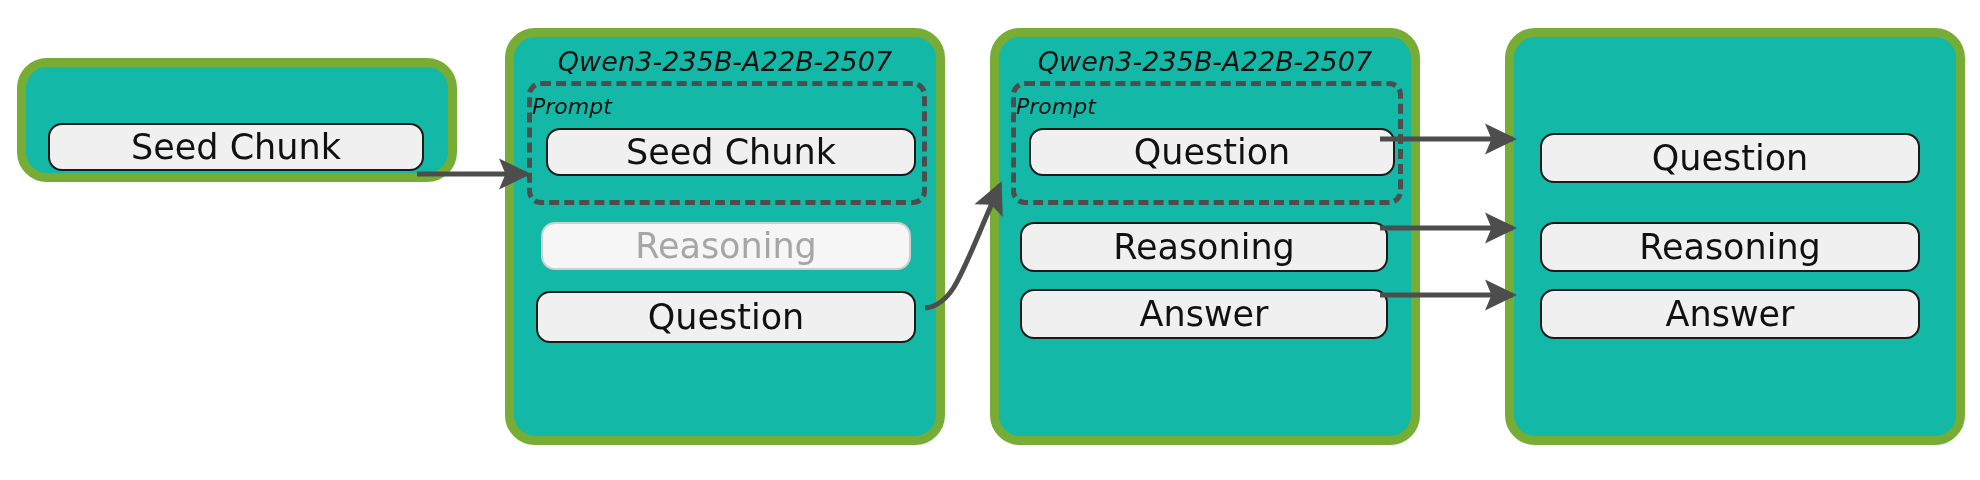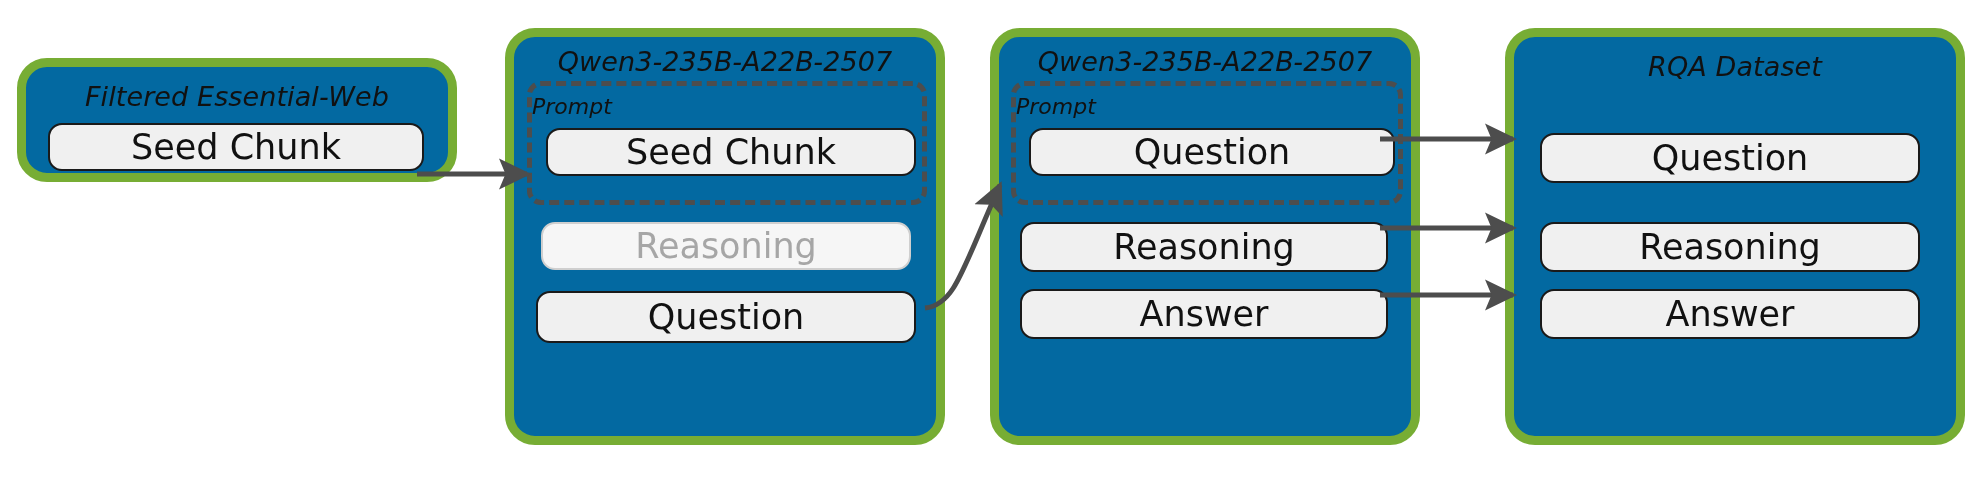--- a/index.html
+++ b/index.html
@@ -18,21 +18,21 @@
     height: 480px;
     background: #ffffff;
   }
 
   
   .panel {
     position: absolute;
     box-sizing: border-box;
     border: 9px solid #77ad34;
     border-radius: 30px;
-    background: #0369a1;
+    background: #14b8a6;
     z-index: 2;
   }
   .panel-title {
     position: absolute;
     left: 0; right: 0;
     text-align: center;
     font-style: italic;
     font-size: 27px;
     color: #111111;
     letter-spacing: 0.1px;
@@ -85,21 +85,20 @@
     z-index: 6;
     pointer-events: none;
   }
 </style>
 </head>
 <body>
 
 <div id="canvas">
 
   <div class="panel" style="left:17px; top:58px; width:440px; height:124px;">
-    <div class="panel-title" style="top:14px;">Filtered Essential-Web</div>
     <div class="node" style="left:22px; top:56px; width:376px; height:48px;">
       <span>Seed Chunk</span>
     </div>
   </div>
 
   <div class="panel" style="left:505px; top:28px; width:440px; height:417px;">
     <div class="panel-title" style="top:9px;">Qwen3-235B-A22B-2507</div>
 
     <div class="prompt-group" style="left:13px; top:44px; width:400px; height:124px;">
       <div class="prompt-label" style="top:8px;">Prompt</div>
@@ -128,21 +127,20 @@
 
     <div class="node" style="left:21px; top:185px; width:368px; height:50px;">
       <span>Reasoning</span>
     </div>
     <div class="node" style="left:21px; top:252px; width:368px; height:50px;">
       <span>Answer</span>
     </div>
   </div>
 
   <div class="panel" style="left:1505px; top:28px; width:460px; height:417px;">
-    <div class="panel-title" style="top:14px;">RQA Dataset</div>
 
     <div class="node" style="left:26px; top:96px; width:380px; height:50px;">
       <span>Question</span>
     </div>
     <div class="node" style="left:26px; top:185px; width:380px; height:50px;">
       <span>Reasoning</span>
     </div>
     <div class="node" style="left:26px; top:252px; width:380px; height:50px;">
       <span>Answer</span>
     </div>

